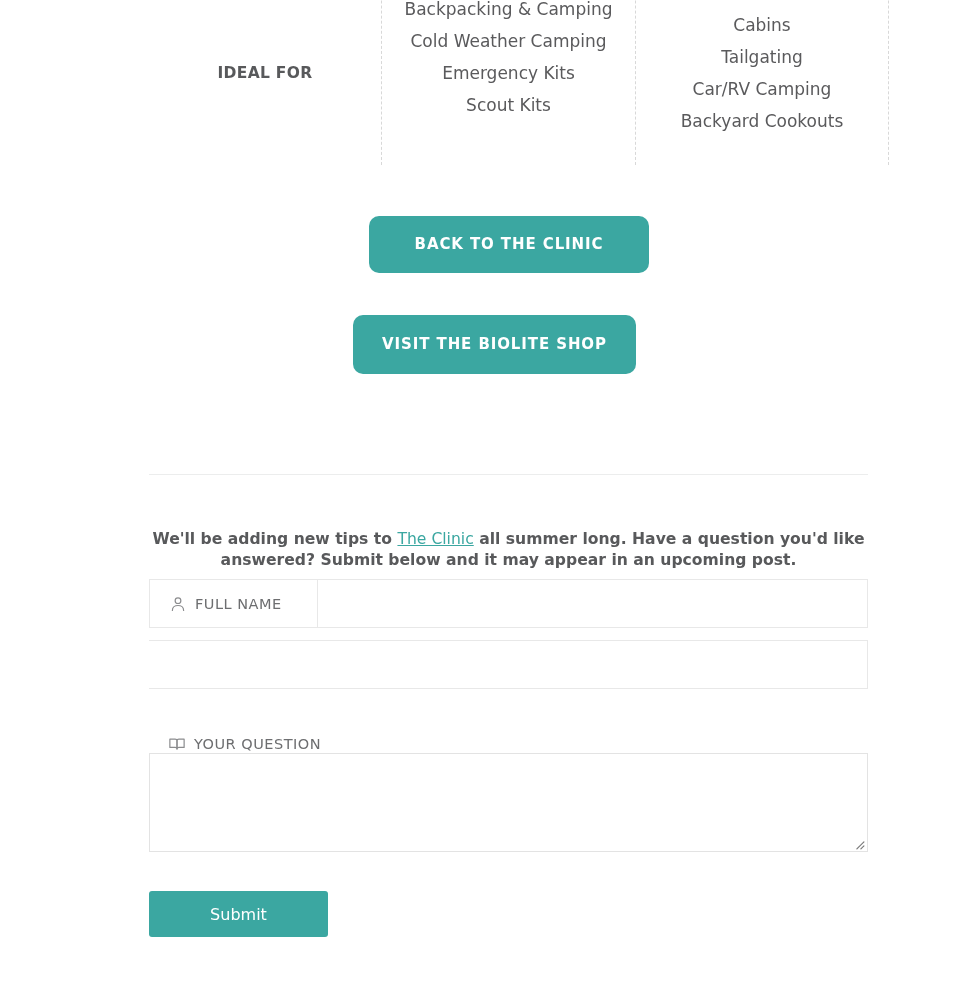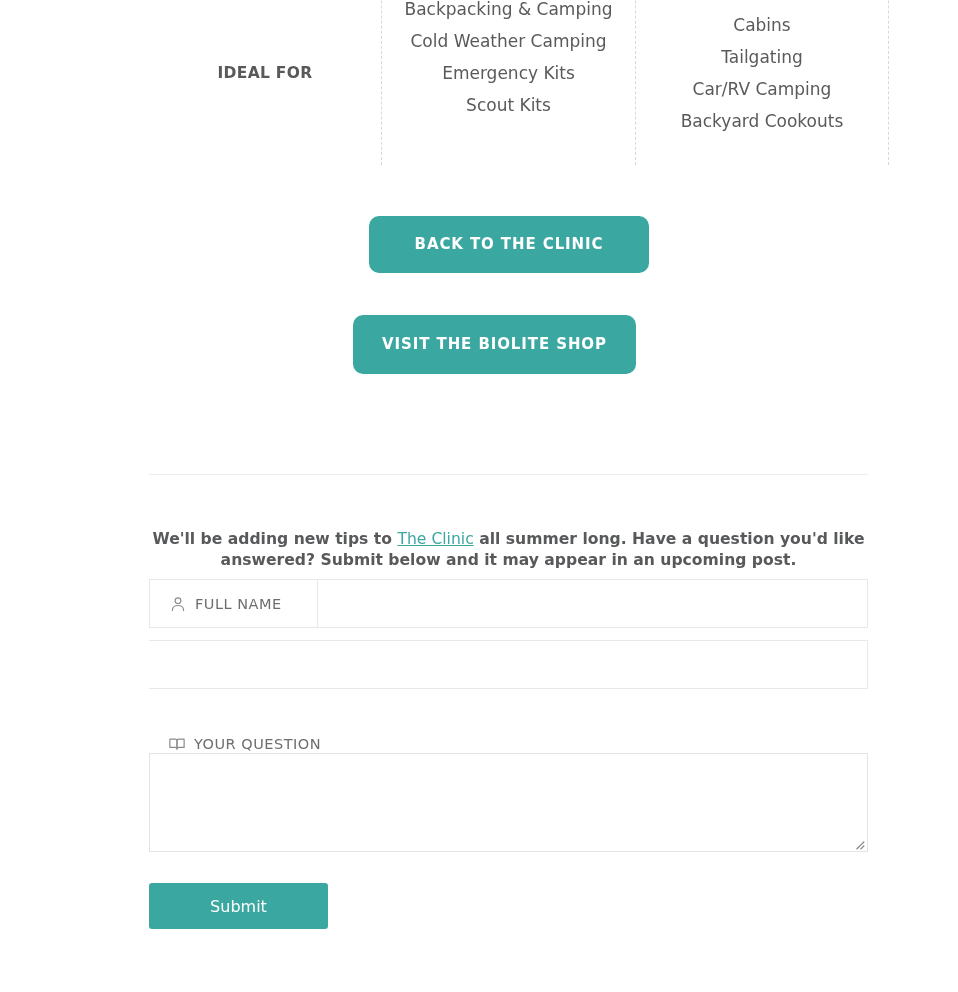--- a/index.html
+++ b/index.html
@@ -206,21 +206,21 @@
   .resize-grip {
     position: absolute;
     right: 3px;
     bottom: 2px;
     width: 13px;
     height: 13px;
     pointer-events: none;
   }
 
   .btn-submit {
-    margin-top: 31px;
+    margin-top: 39px;
     width: 179px;
     height: 46px;
     background: #3ba7a1;
     color: #ffffff;
     border: none;
     border-radius: 3px;
     font-family: "DejaVu Sans", sans-serif;
     font-size: 16px;
     text-align: center;
     cursor: pointer;

